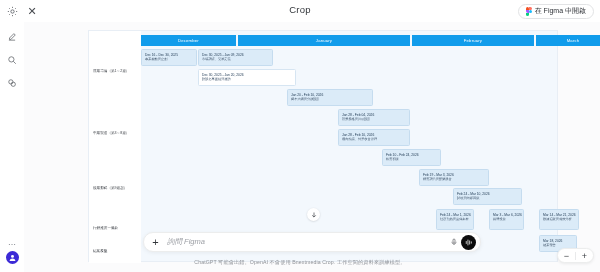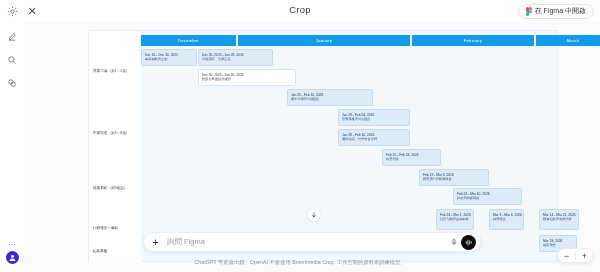--- a/index.html
+++ b/index.html
@@ -112,21 +112,21 @@
   }
 
   
   .composer {
     position: absolute; left: 143px; top: 232px; width: 338px; height: 20px;
     background: #ffffff; border: 1px solid #eceded; border-radius: 11px;
     box-shadow: 0 1px 4px rgba(0,0,0,.06);
     display: flex; align-items: center; padding: 0 4px 0 6px; z-index: 45;
   }
   .cmp-plus { width: 11px; height: 11px; color: #33363b; display:flex; align-items:center; justify-content:center; font-size: 11px; line-height: 1; }
-  .cmp-input { flex: 1; font-size: 7.5px; color: #9b9ea4; padding-left: 6px; }
+  .cmp-input { flex: 1; font-size: 7.5px; color: #9b9ea4; padding-left: 6px; font-style: italic; }
   .cmp-mic { width: 11px; height: 11px; color: #44474c; display:flex; align-items:center; justify-content:center; margin-right: 2px; }
   .cmp-voice {
     width: 15px; height: 15px; border-radius: 50%; background: #0c0c0d;
     display: flex; align-items: center; justify-content: center;
   }
 
   .footnote {
     position: absolute; left: 0; right: 0; top: 259px;
     text-align: center; font-size: 5.2px; color: #8e9197;
     letter-spacing: .1px; z-index: 46;

